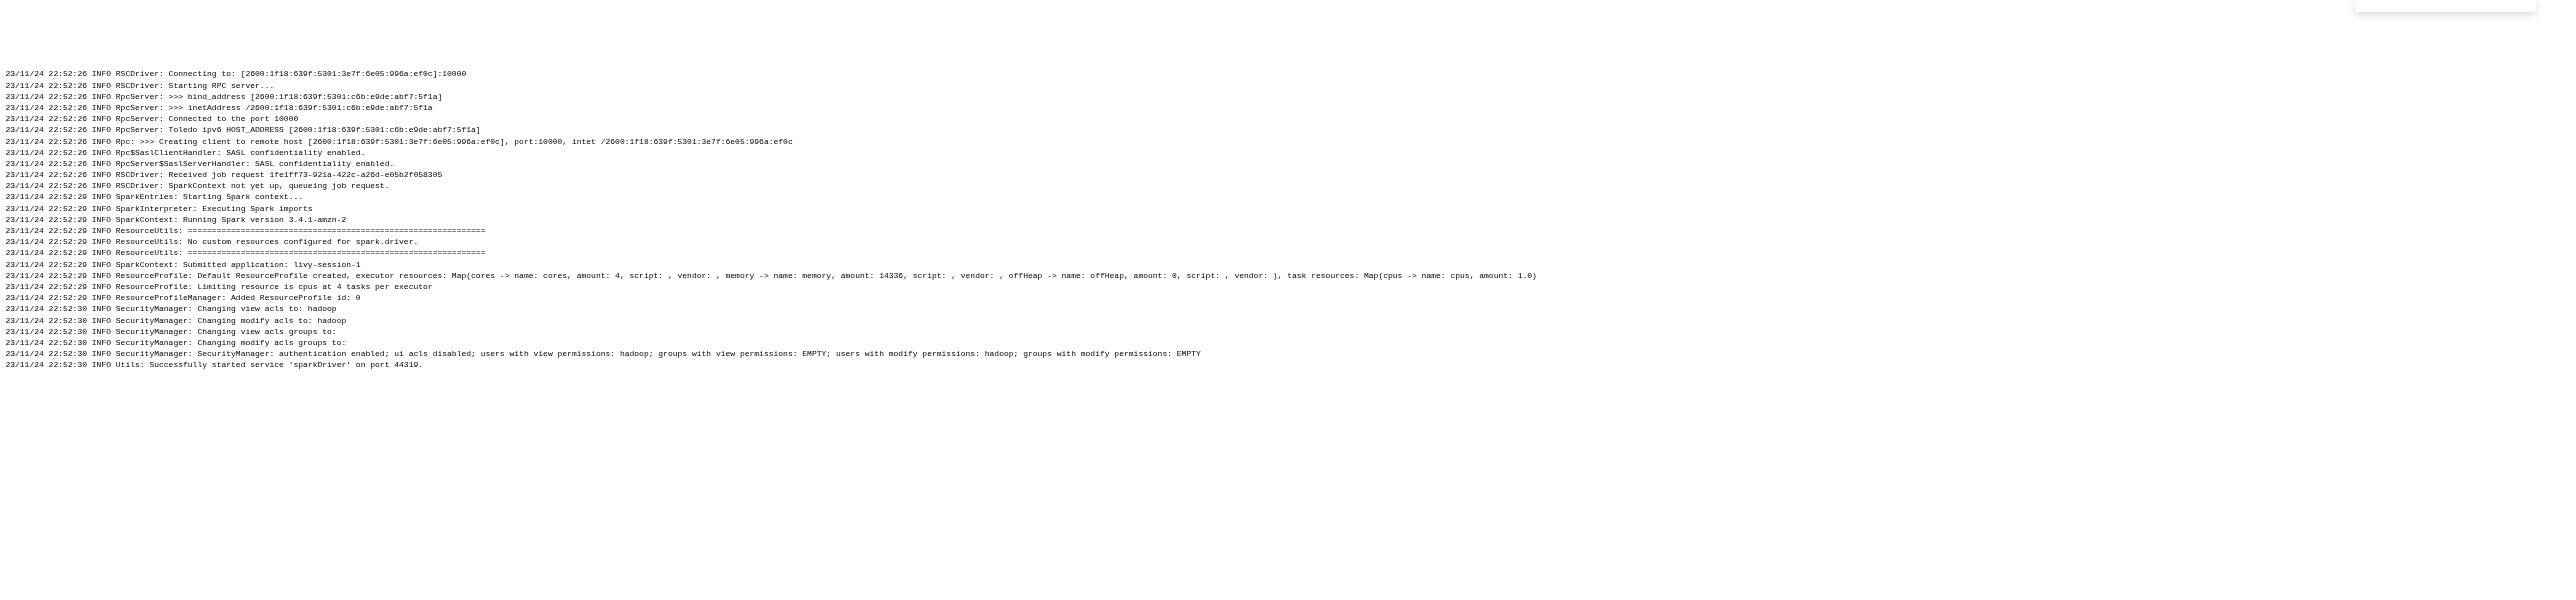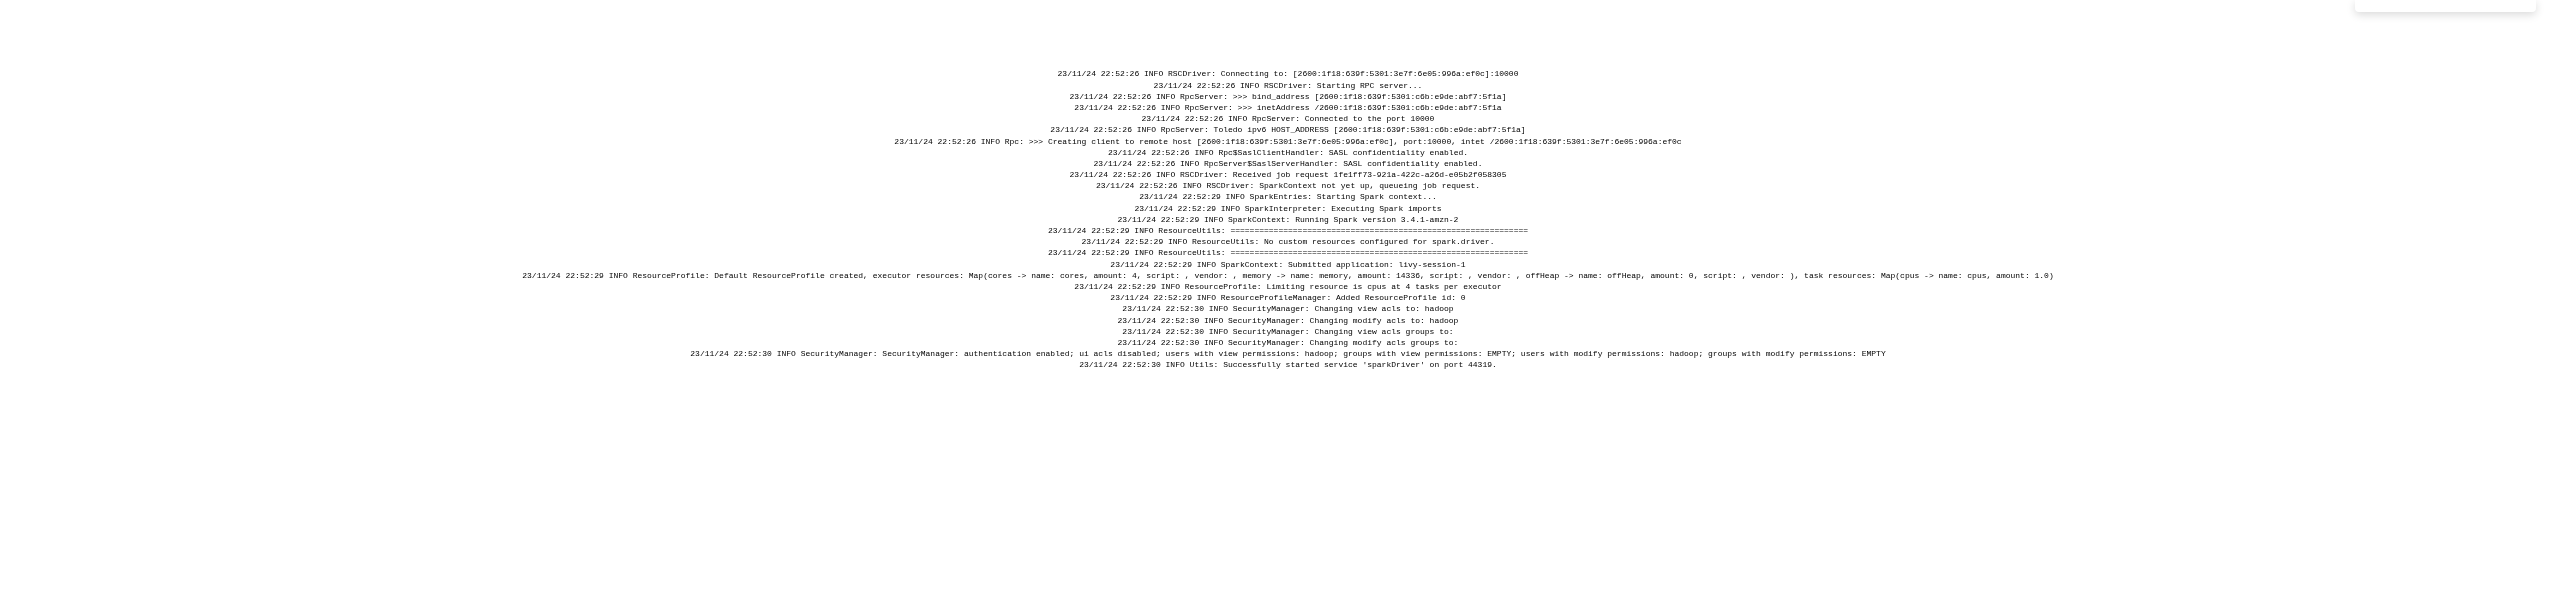--- a/index.html
+++ b/index.html
@@ -12,21 +12,20 @@
       font-size: 8px;
       line-height: 1.4;
       background: #ffffff;
       color: #000000;
       padding: 1.3px 5.4px;
       white-space: pre-wrap;
       word-wrap: break-word;
     }
     .log-container {
       width: 100%;
-      text-align: center;
     }
     .log-line {
       display: block;
     }
     .tooltip-shadow {
       position: absolute;
       top: 0;
       right: 40px;
       width: 181px;
       height: 12px;

